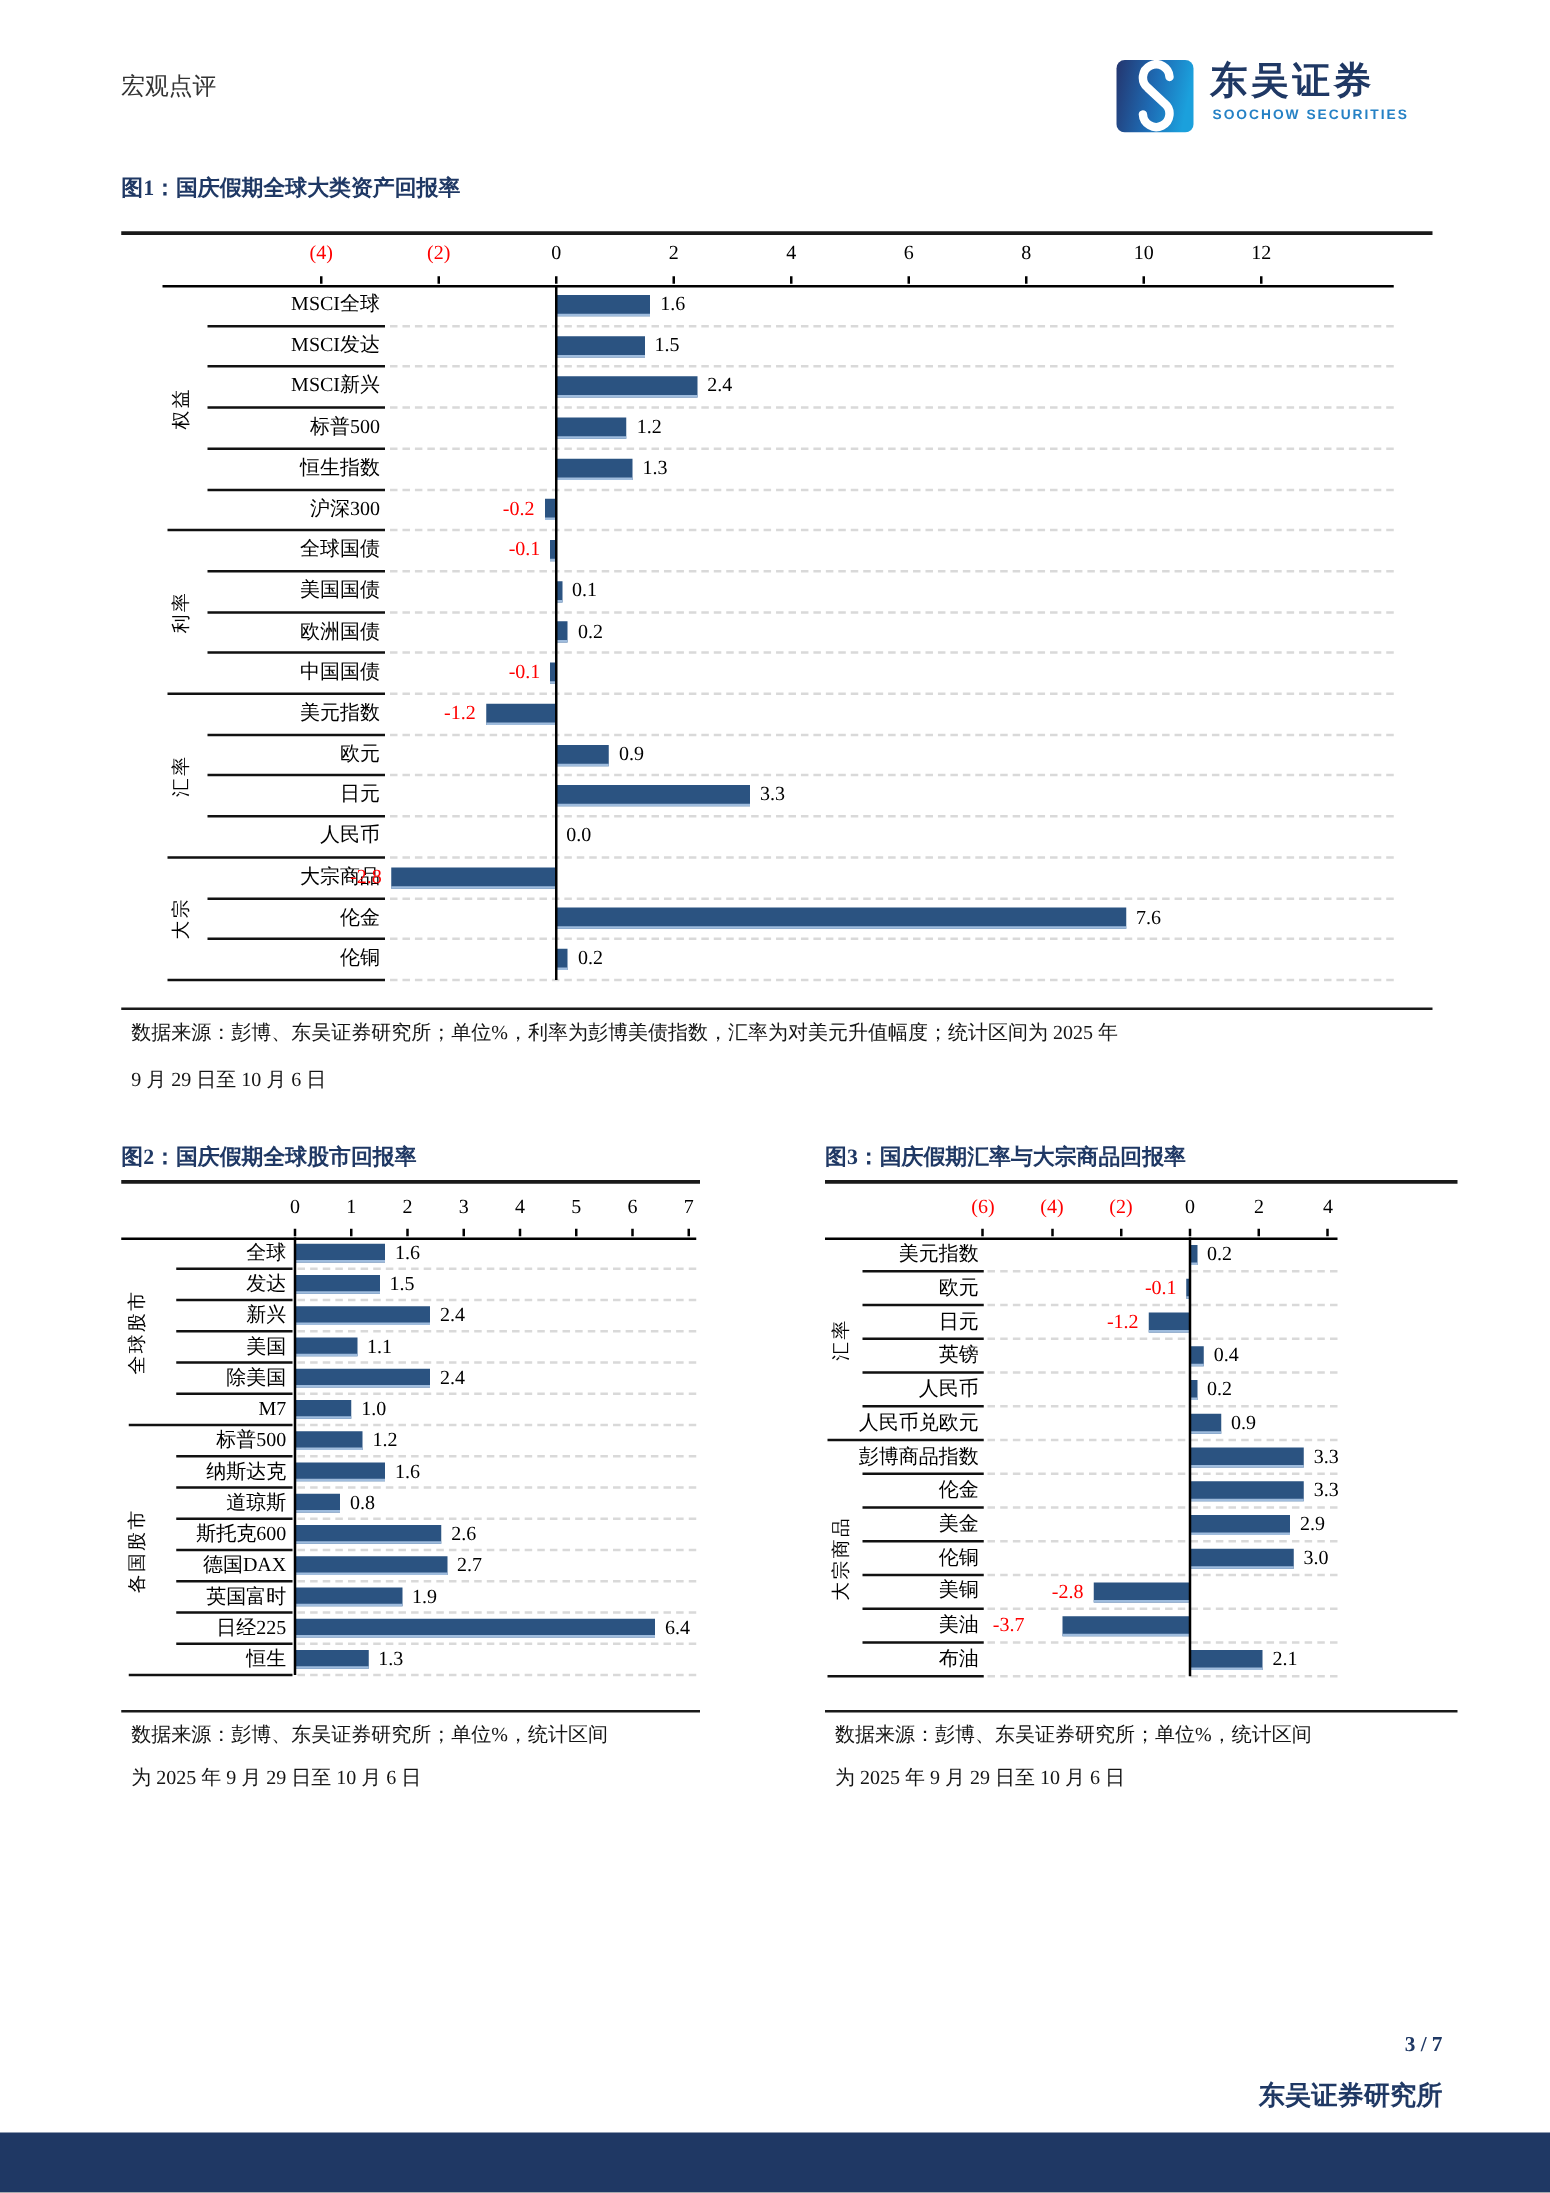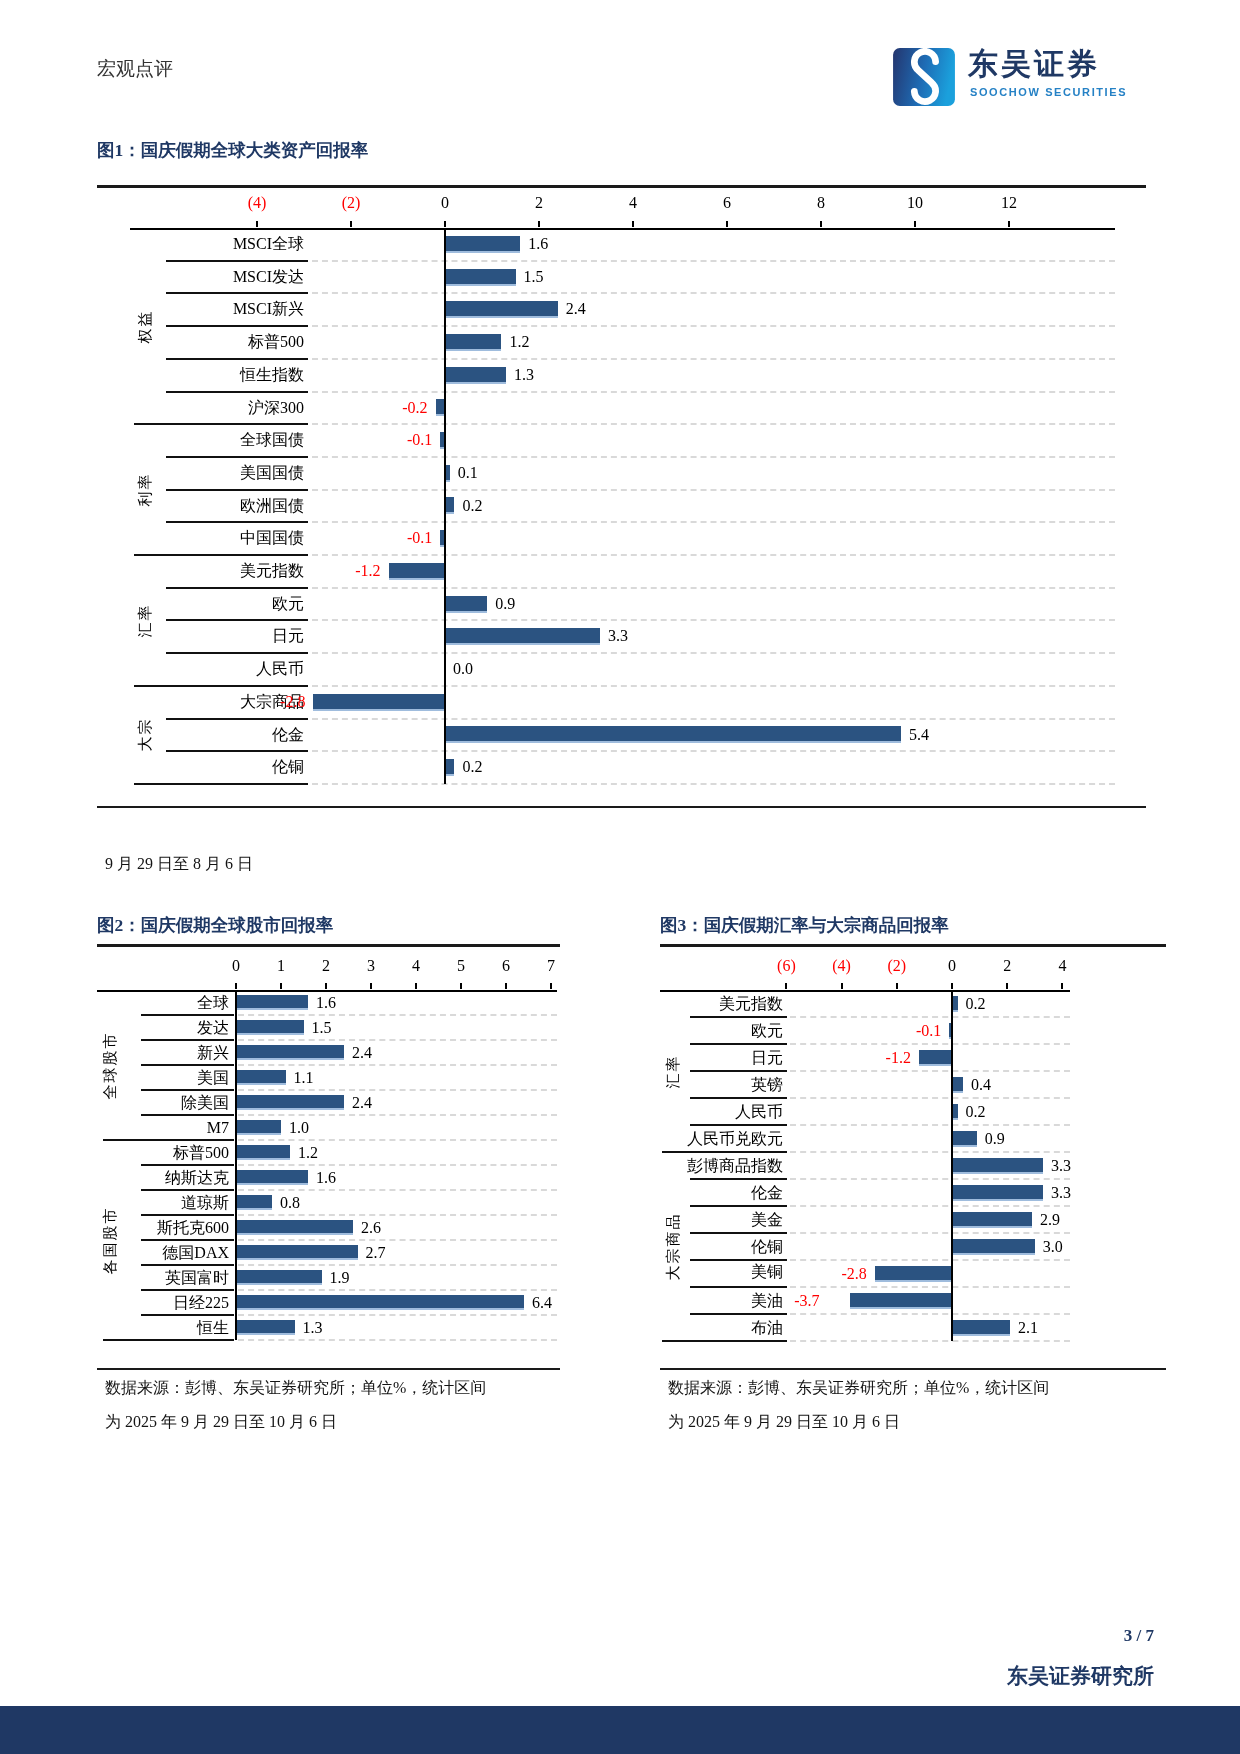--- a/index.html
+++ b/index.html
@@ -170,27 +170,28 @@
           <div class="bar" style="left: 258.6px; top: 334.85px; width: 56.4px; height: 17px; background: rgb(43, 83, 129);"></div>
           <div class="vlab neg" style="top: 327px; height: 32.7px; line-height: 32.7px; left: 180.6px; width: 70px; text-align: right;">-1.2</div>
           <div class="bar" style="left: 315px; top: 367.55px; width: 42.3px; height: 17px; background: rgb(43, 83, 129);"></div>
           <div class="vlab" style="top: 359.7px; height: 32.7px; line-height: 32.7px; left: 365.3px;">0.9</div>
           <div class="bar" style="left: 315px; top: 400.25px; width: 155.1px; height: 17px; background: rgb(43, 83, 129);"></div>
           <div class="vlab" style="top: 392.4px; height: 32.7px; line-height: 32.7px; left: 478.1px;">3.3</div>
           <div class="vlab" style="top: 425.1px; height: 32.7px; line-height: 32.7px; left: 323px;">0.0</div>
           <div class="bar" style="left: 183.4px; top: 465.65px; width: 131.6px; height: 17px; background: rgb(43, 83, 129);"></div>
           <div class="vlab neg" style="top: 457.8px; height: 32.7px; line-height: 32.7px; left: 105.4px; width: 70px; text-align: right;">-2.8</div>
           <div class="bar" style="left: 315px; top: 498.35px; width: 455.9px; height: 17px; background: rgb(43, 83, 129);"></div>
-          <div class="vlab" style="top: 490.5px; height: 32.7px; line-height: 32.7px; left: 778.9px;">5.4</div>
+          <div class="vlab" style="top: 490.5px; height: 32.7px; line-height: 32.7px; left: 778.9px;">7.6</div>
           <div class="bar" style="left: 315px; top: 531.05px; width: 9.4px; height: 17px; background: rgb(43, 83, 129);"></div>
           <div class="vlab" style="top: 523.2px; height: 32.7px; line-height: 32.7px; left: 332.4px;">0.2</div>
           <div class="zeroline" style="left: 314px; height: 555.9px;"></div>
         </div>
         <div class="note-rule" style="left: 0px; top: 668px; width: 1049px;"></div>
-        <div class="src" style="left: 8px; top: 716px;">9 月 29 日至 8 月 6 日</div>
+        <div class="src" style="left: 8px; top: 678px;">数据来源：彭博、东吴证券研究所；单位%，利率为彭博美债指数，汇率为对美元升值幅度；统计区间为 2025 年</div>
+        <div class="src" style="left: 8px; top: 716px;">9 月 29 日至 10 月 6 日</div>
       </div>
       <div class="chart" style="left: 97px; top: 913px; width: 463px; height: 565px;">
         <div class="chart-title">图2：国庆假期全球股市回报率</div>
         <div class="rule" style="left: 0px; top: 31px; width: 463px;"></div>
         <div class="chart-body" style="left: 0px; top: 77px; width: 460px; height: 350px;">
           <div class="tick" style="left: 111px; top: -33px;">0</div>
           <div class="tickmark" style="left: 138px; top: -7px;"></div>
           <div class="tick" style="left: 156px; top: -33px;">1</div>
           <div class="tickmark" style="left: 183px; top: -7px;"></div>
           <div class="tick" style="left: 201px; top: -33px;">2</div>

